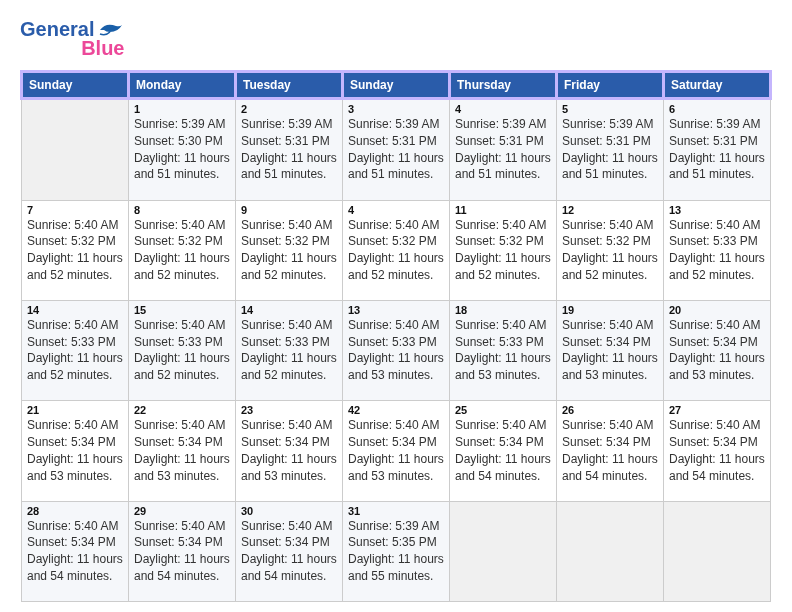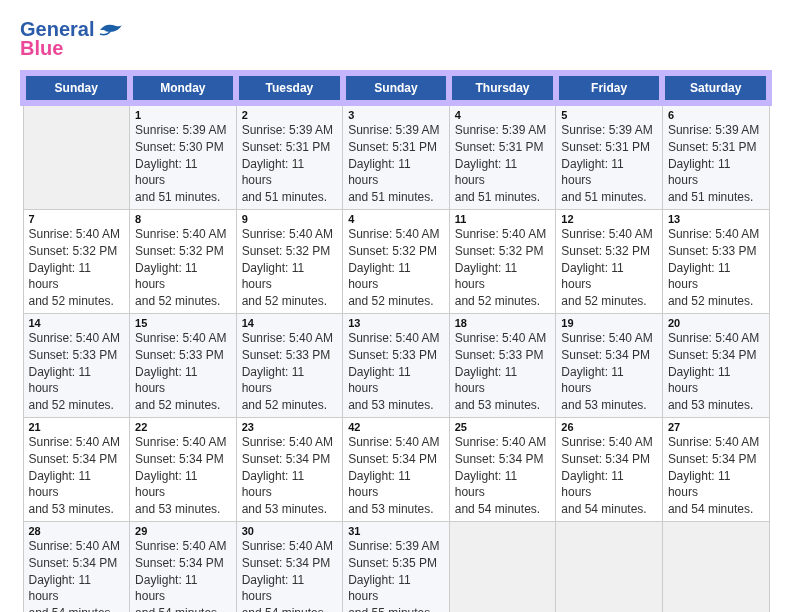--- a/index.html
+++ b/index.html
@@ -45,22 +45,22 @@
       width: 100%;
       border-collapse: collapse;
       flex: 1;
     }
     .calendar-table th {
       background: #2a5caa;
       color: #fff;
       font-size: 12px;
       font-weight: bold;
       padding: 5px 6px;
-      text-align: center;
-      border: 6px solid #c4b5fd;
+      text-align: left;
+      border: 3px solid #c4b5fd;
     }
     .calendar-table td {
       border: 1px solid #ccc;
       vertical-align: top;
       padding: 3px 5px;
       font-size: 9.5px;
       color: #222;
       width: calc(100% / 7);
       background: #fff;
     }
@@ -88,21 +88,21 @@
     td.empty {
       background: #f0f0f0 !important;
     }
   </style>
 </head>
 <body>
 
 <div class="page">
   <div class="header">
     <div class="logo">
-  <div style="display:flex;flex-direction:column;align-items:flex-start;">
+  <div style="display:flex;flex-direction:column;align-items:flex-end;">
     <div style="display:flex;align-items:center;">
       <span style="font-size:20px;font-weight:bold;color:#2a5caa;">General</span>
       <svg viewBox="0 0 28 20" width="28" height="20" style="margin-left:2px;">
         <path d="M4 10 Q10 2 20 6 Q24 7 26 5 Q22 12 14 12 Q10 12 8 10 Z" fill="#1a5fa8"></path>
         <path d="M14 12 Q10 16 4 14" fill="none" stroke="#1a5fa8" stroke-width="1.5"></path>
       </svg>
     </div>
     <span style="font-size:20px;font-weight:bold;color:#ec4899;margin-top:-4px;">Blue</span>
   </div>
 </div>

